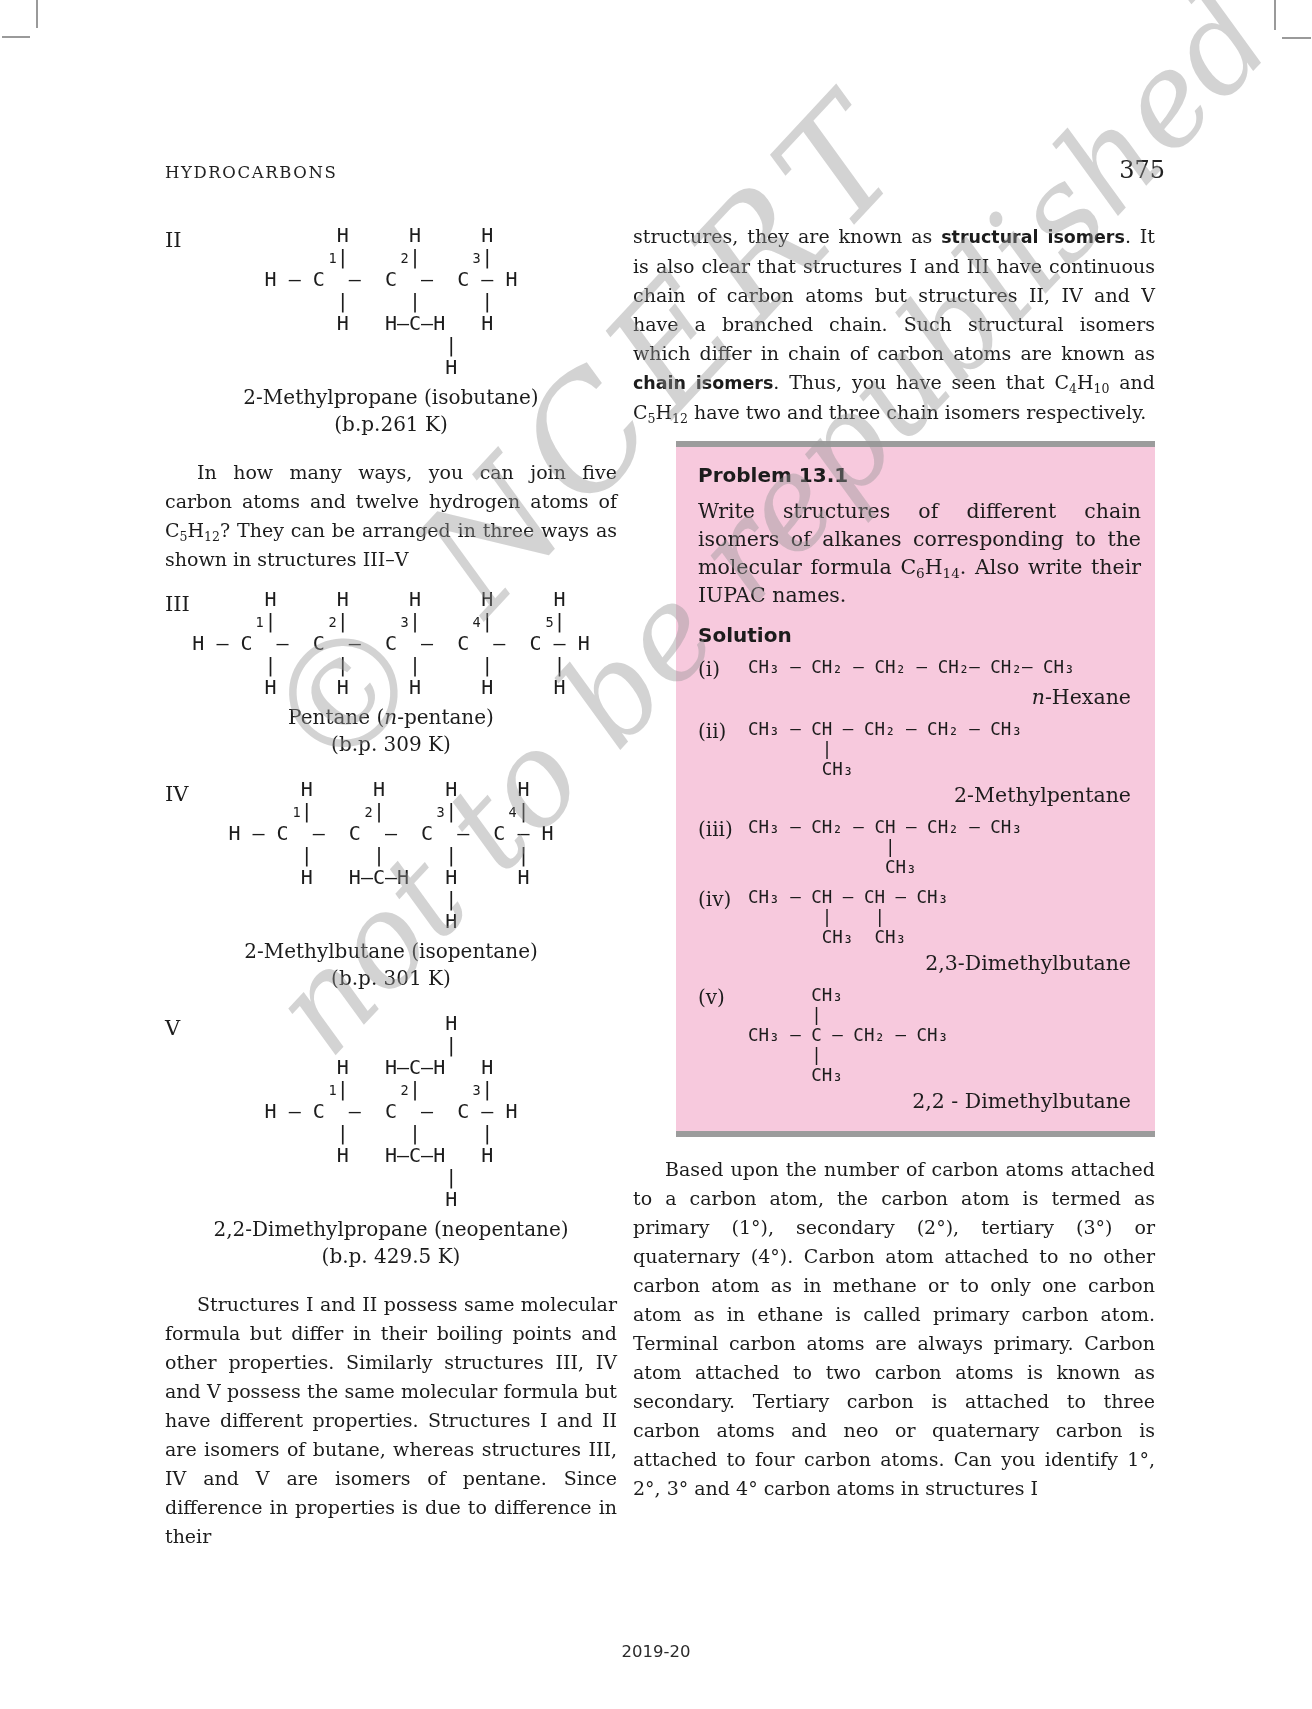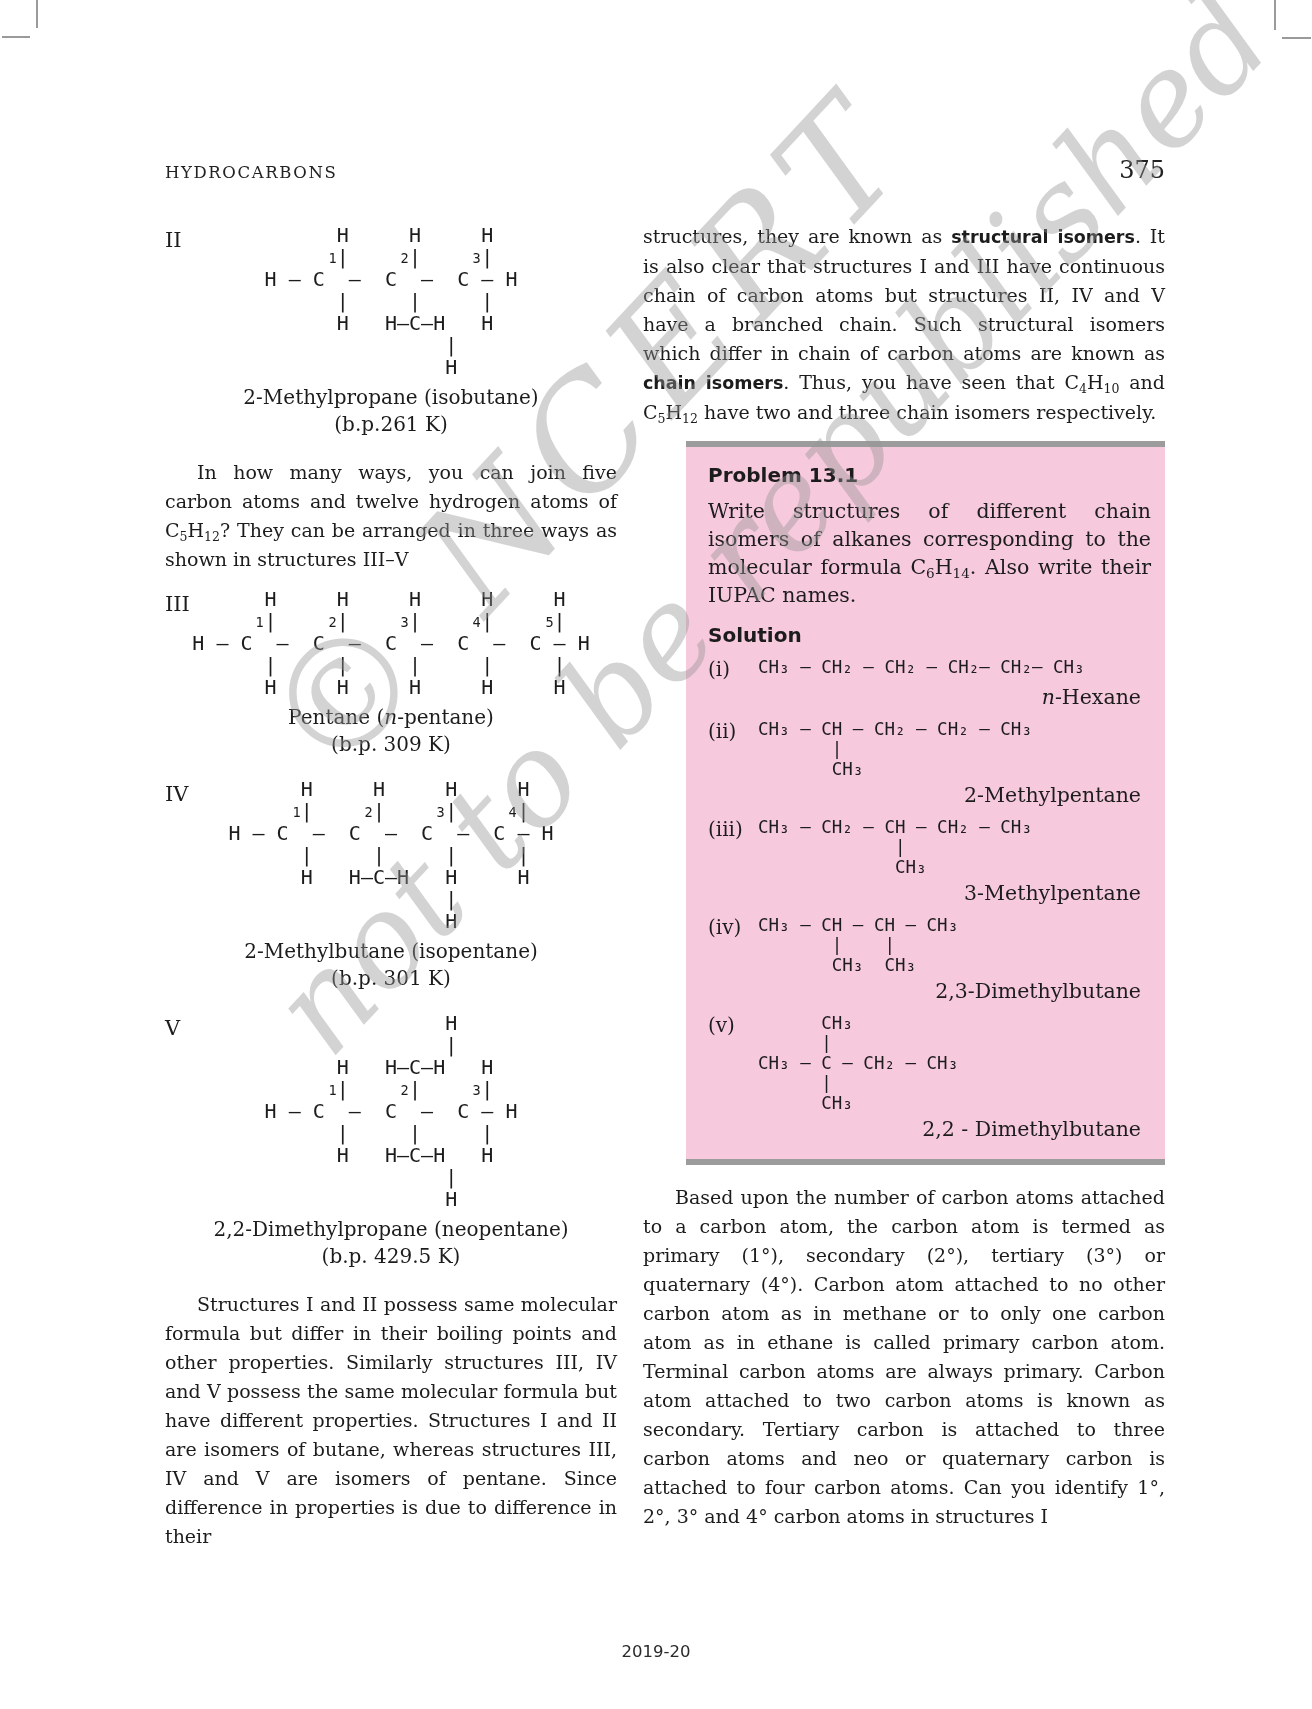--- a/index.html
+++ b/index.html
@@ -10,21 +10,21 @@
   .crop.tl-v{left:36px;top:0;width:2px;height:28px;}
   .crop.tl-h{left:2px;top:36px;width:28px;height:2px;}
   .crop.tr-v{left:1274px;top:0;width:2px;height:30px;}
   .crop.tr-h{left:1282px;top:37px;width:29px;height:2px;}
 
   .content{position:absolute;left:165px;top:156px;width:1000px;}
   .runhead{display:flex;justify-content:space-between;align-items:baseline;}
   .runhead .left{font-size:16.5px;letter-spacing:1.6px;color:#222;}
   .runhead .right{font-size:24px;color:#222;}
 
-  .columns{display:flex;gap:26px;margin-top:38px;}
+  .columns{display:flex;gap:16px;margin-top:38px;}
   .col-left{width:452px;}
   .col-right{width:522px;}
 
   p.body{font-size:19px;line-height:29px;text-align:justify;margin:0 0 14px 0;}
   p.body.indent{text-indent:32px;}
   sub{font-size:0.66em;line-height:0;position:relative;top:0.28em;vertical-align:baseline;}
   .bs{font-family:"DejaVu Sans", "Liberation Sans", sans-serif;font-weight:700;font-size:0.92em;}
 
   
   .struct{position:relative;text-align:center;margin:2px 0 6px 0;}
@@ -154,21 +154,20 @@
                   <div class="sol-pre"><div class="sline">CH₃ – CH – CH₂ – CH₂ – CH₃</div><div class="sline">       |</div><div class="sline">       CH₃</div></div>
                 </div>
                 <div class="sol-name">2-Methylpentane</div>
               </div>
 
               <div>
                 <div class="sol-item">
                   <span class="sol-num">(iii)</span>
                   <div class="sol-pre"><div class="sline">CH₃ – CH₂ – CH – CH₂ – CH₃</div><div class="sline">             |</div><div class="sline">             CH₃</div></div>
                 </div>
-                <div class="sol-name">3-Methylpentane</div>
               </div>
 
               <div>
                 <div class="sol-item">
                   <span class="sol-num">(iv)</span>
                   <div class="sol-pre"><div class="sline">CH₃ – CH – CH – CH₃</div><div class="sline">       |    |</div><div class="sline">       CH₃  CH₃</div></div>
                 </div>
                 <div class="sol-name">2,3-Dimethylbutane</div>
               </div>
 

